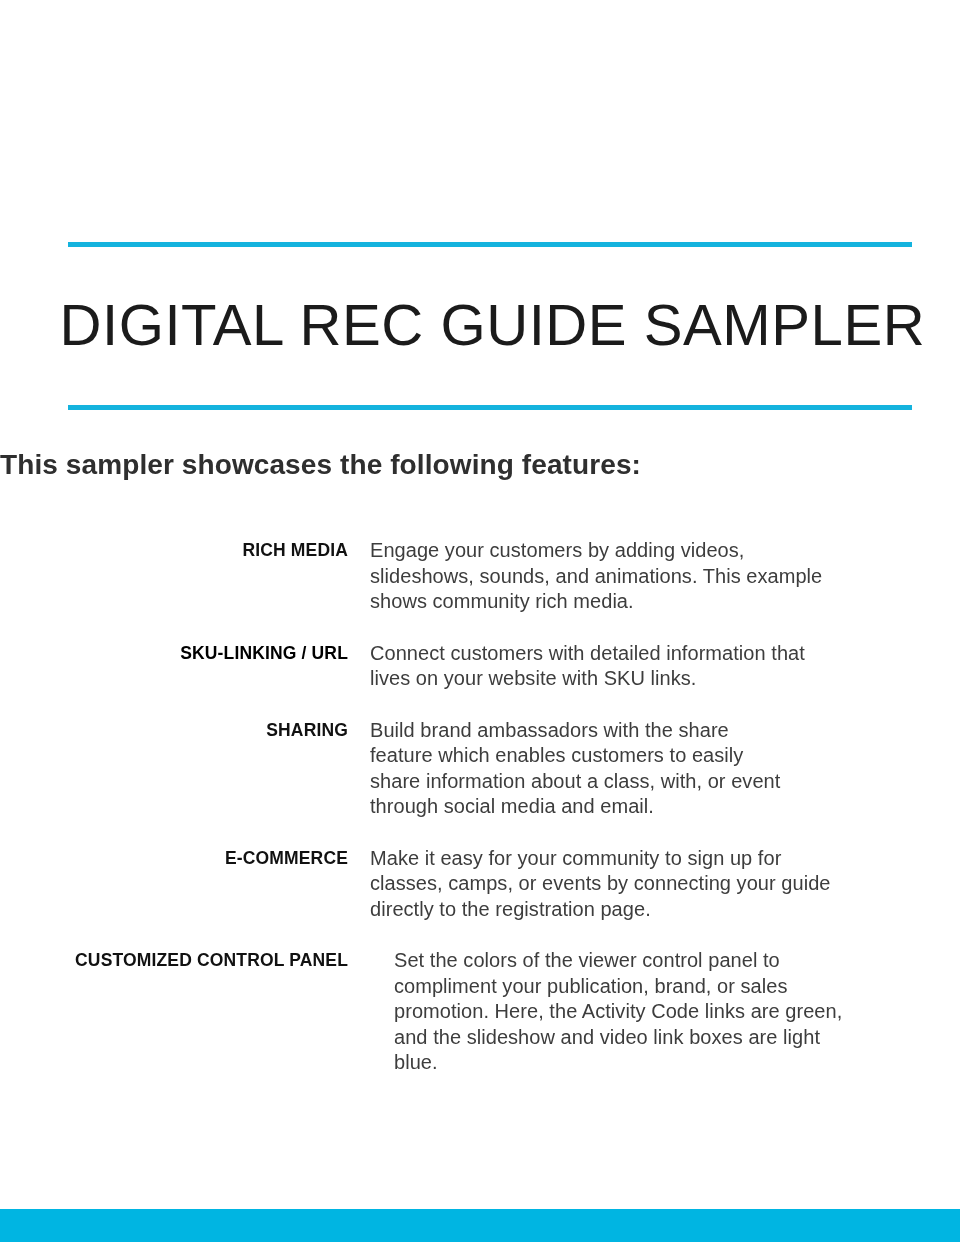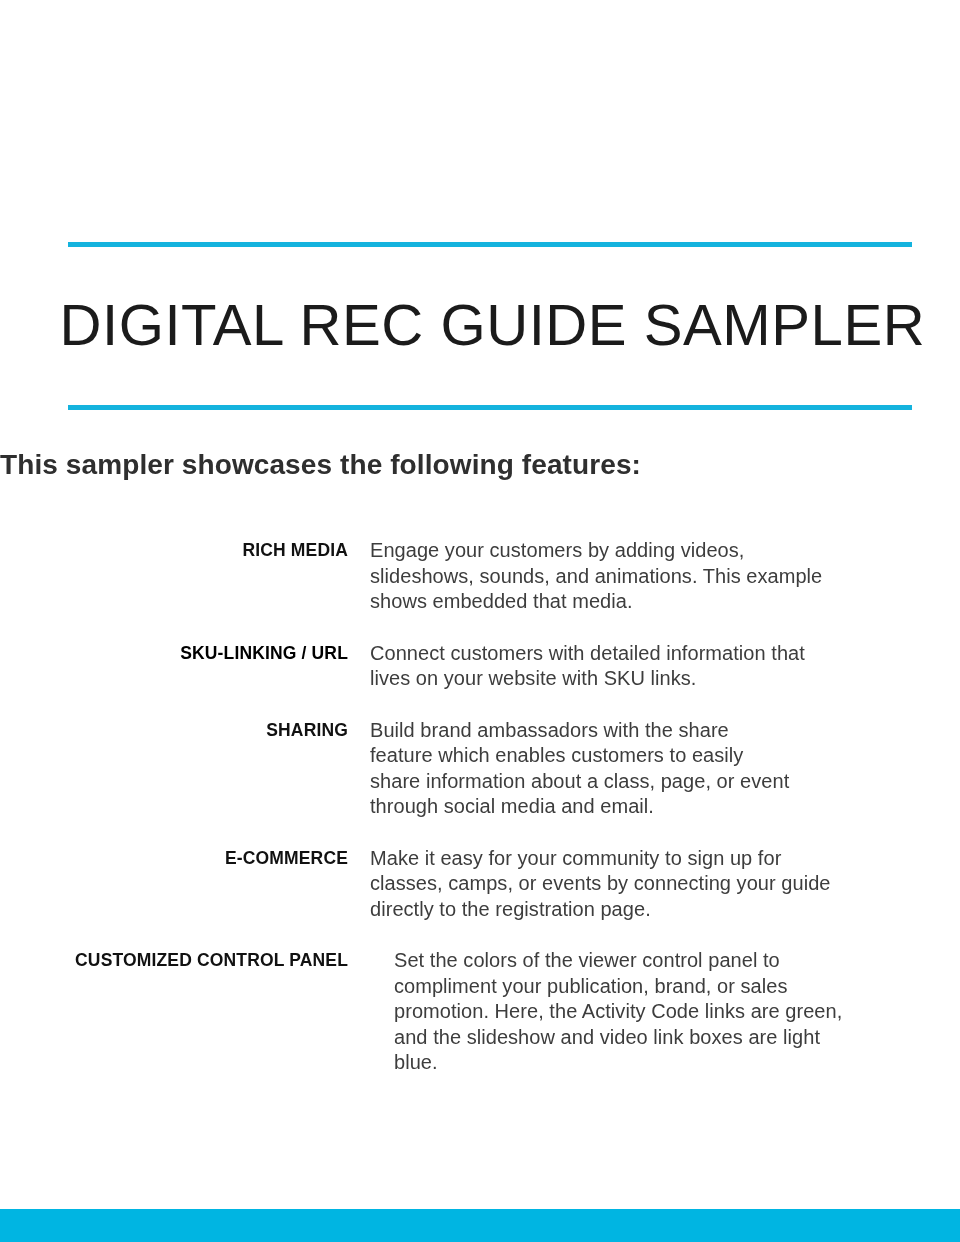--- a/index.html
+++ b/index.html
@@ -143,38 +143,38 @@
 
   <div class="subtitle">This sampler showcases the following features:</div>
 
   <div class="features">
 
     <div class="feature-row">
       <div class="feature-label" style="color: rgb(17, 17, 17);">RICH MEDIA</div>
       <div class="feature-desc" style="color: rgb(61, 61, 61);">
         <span class="line">Engage your customers by adding videos,</span>
         <span class="line">slideshows, sounds, and animations. This example</span>
-        <span class="line">shows embedded that media.</span>
+        <span class="line">shows community rich media.</span>
       </div>
     </div>
 
     <div class="feature-row">
       <div class="feature-label" style="color: #000000;">SKU-LINKING / URL</div>
       <div class="feature-desc" style="color: rgb(61, 61, 61);">
         <span class="line">Connect customers with detailed information that</span>
         <span class="line">lives on your website with SKU links.</span>
       </div>
     </div>
 
     <div class="feature-row">
       <div class="feature-label" style="color: rgb(17, 17, 17);">SHARING</div>
       <div class="feature-desc" style="color: rgb(61, 61, 61);">
         <span class="line">Build brand ambassadors with the share</span>
         <span class="line">feature which enables customers to easily</span>
-        <span class="line">share information about a class, page, or event</span>
+        <span class="line">share information about a class, with, or event</span>
         <span class="line">through social media and email.</span>
       </div>
     </div>
 
     <div class="feature-row">
       <div class="feature-label" style="color: rgb(17, 17, 17);">E-COMMERCE</div>
       <div class="feature-desc" style="color: rgb(61, 61, 61);">
         <span class="line">Make it easy for your community to sign up for</span>
         <span class="line">classes, camps, or events by connecting your guide</span>
         <span class="line">directly to the registration page.</span>

